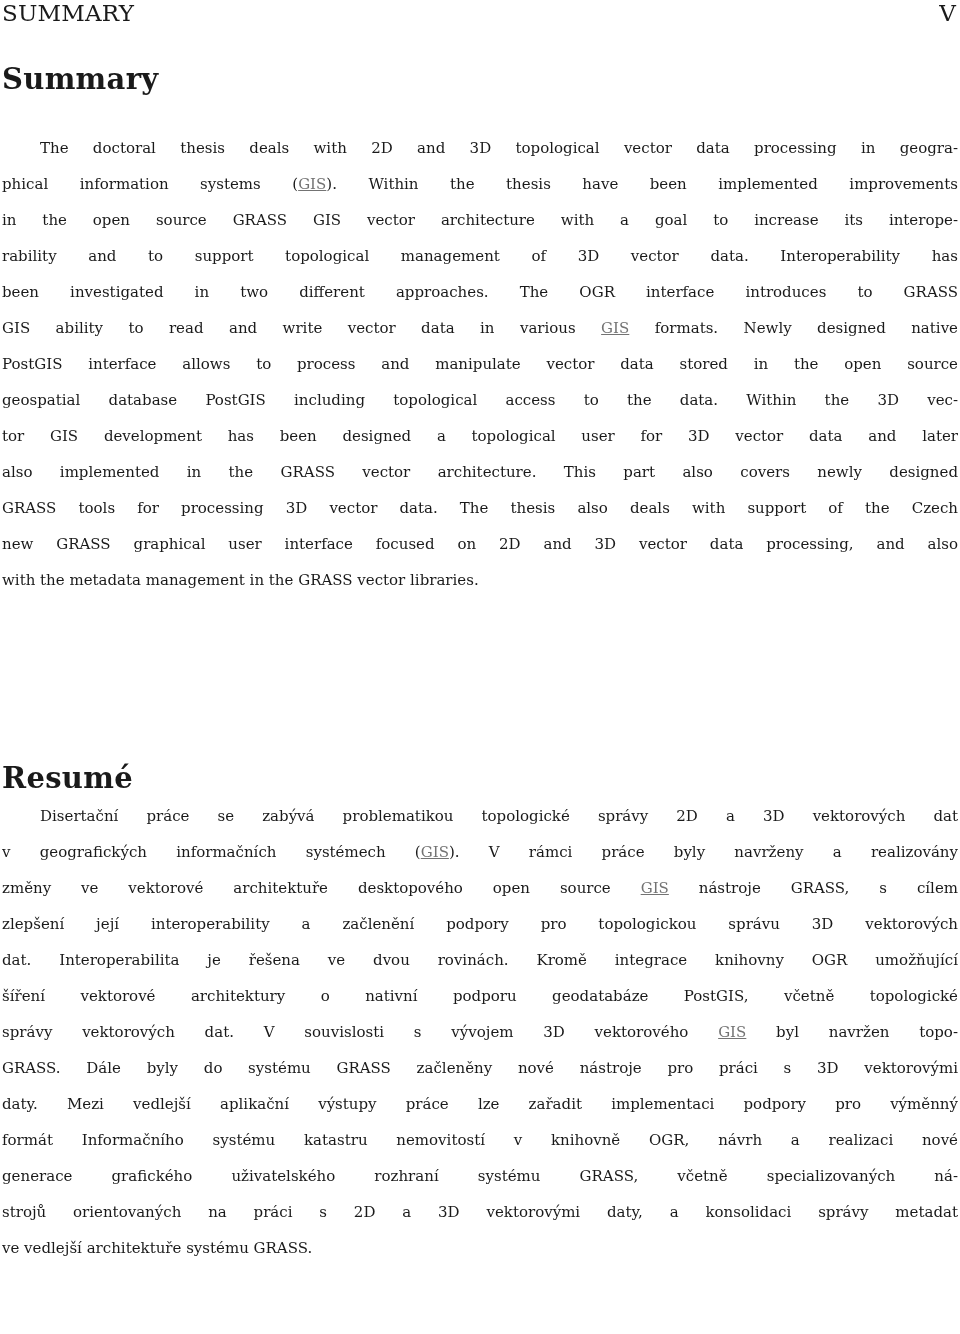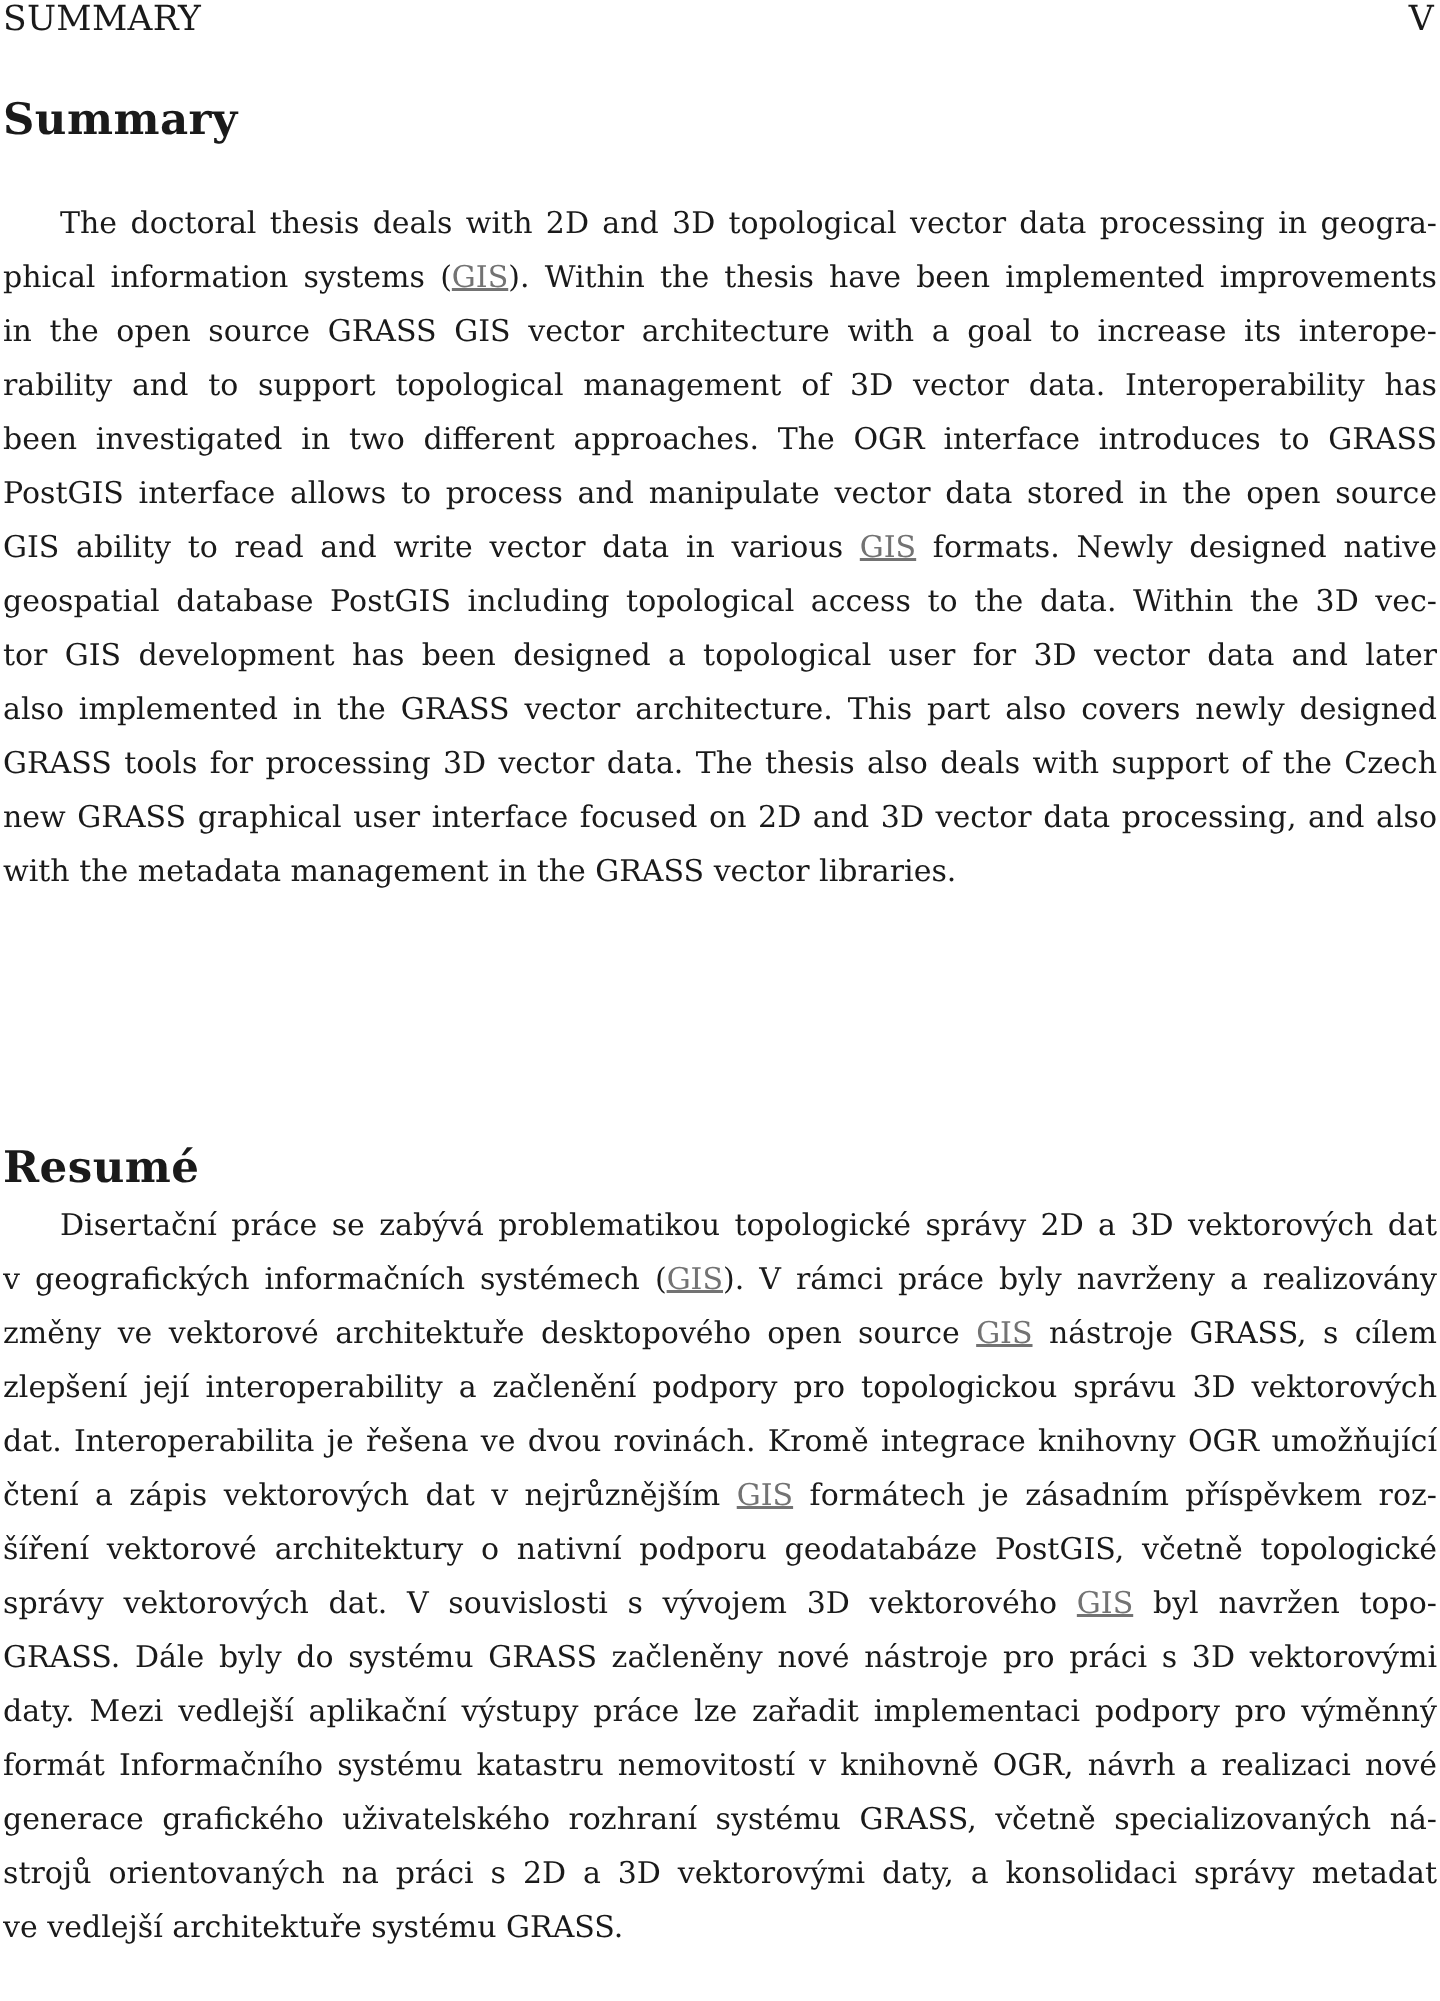--- a/index.html
+++ b/index.html
@@ -15,21 +15,21 @@
   .running-head .left { position: absolute; left: 2px; top: 0; }
   .running-head .right { position: absolute; right: 4px; top: 0; }
   h1 {
     position: absolute; left: 2px; margin: 0; font-weight: bold;
     font-size: 29px; line-height: 34px; letter-spacing: 0.3px;
   }
   h1.summary { top: 62px; }
   h1.resume { top: 761px; }
   .para {
     position: absolute; left: 2px; width: 956px;
-    font-size: 20px;
+    font-size: 15px;
   }
   .para.summary-text { top: 130px; }
   .para.resume-text { top: 798px; }
   .line {
     height: 36px; line-height: 36px; white-space: nowrap;
     text-align: justify; text-align-last: justify; overflow: hidden;
   }
   .line.indent { text-indent: 38px; }
   .line.last { text-align-last: left; }
   .acr { color: #737373; text-decoration: underline; }
@@ -42,38 +42,37 @@
   <span class="right">V</span>
 </div>
 
 <h1 class="summary">Summary</h1>
 <div class="para summary-text">
     <div class="line indent"><span>The doctoral thesis deals with 2D and 3D topological vector data processing in geogra-</span></div>
     <div class="line"><span>phical information systems (</span><span class="acr">GIS</span><span>). Within the thesis have been implemented improvements</span></div>
     <div class="line"><span>in the open source GRASS GIS vector architecture with a goal to increase its interope-</span></div>
     <div class="line"><span>rability and to support topological management of 3D vector data. Interoperability has</span></div>
     <div class="line"><span>been investigated in two different approaches. The OGR interface introduces to GRASS</span></div>
+    <div class="line"><span>GIS ability to read and write vector data in various </span><span class="acr">GIS</span><span> formats. Newly designed native</span></div>
     <div class="line"><span>PostGIS interface allows to process and manipulate vector data stored in the open source</span></div>
-    <div class="line"><span>GIS ability to read and write vector data in various </span><span class="acr">GIS</span><span> formats. Newly designed native</span></div>
     <div class="line"><span>geospatial database PostGIS including topological access to the data. Within the 3D vec-</span></div>
     <div class="line"><span>tor GIS development has been designed a topological user for 3D vector data and later</span></div>
     <div class="line"><span>also implemented in the GRASS vector architecture. This part also covers newly designed</span></div>
     <div class="line"><span>GRASS tools for processing 3D vector data. The thesis also deals with support of the Czech</span></div>
     <div class="line"><span>new GRASS graphical user interface focused on 2D and 3D vector data processing, and also</span></div>
     <div class="line last"><span>with the metadata management in the GRASS vector libraries.</span></div>
   </div>
 
 <h1 class="resume">Resumé</h1>
 <div class="para resume-text">
     <div class="line indent"><span>Disertační práce se zabývá problematikou topologické správy 2D a 3D vektorových dat</span></div>
     <div class="line"><span>v geografických informačních systémech (</span><span class="acr">GIS</span><span>). V rámci práce byly navrženy a realizovány</span></div>
     <div class="line"><span>změny ve vektorové architektuře desktopového open source </span><span class="acr">GIS</span><span> nástroje GRASS, s cílem</span></div>
     <div class="line"><span>zlepšení její interoperability a začlenění podpory pro topologickou správu 3D vektorových</span></div>
     <div class="line"><span>dat. Interoperabilita je řešena ve dvou rovinách. Kromě integrace knihovny OGR umožňující</span></div>
-    <div class="line"><span>čtení a zápis vektorových dat v nejrůznějším </span><span class="acr">GIS</span><span> formátech je zásadním příspěvkem roz-</span></div>
     <div class="line"><span>šíření vektorové architektury o nativní podporu geodatabáze PostGIS, včetně topologické</span></div>
     <div class="line"><span>správy vektorových dat. V souvislosti s vývojem 3D vektorového </span><span class="acr">GIS</span><span> byl navržen topo-</span></div>
     <div class="line"><span>GRASS. Dále byly do systému GRASS začleněny nové nástroje pro práci s 3D vektorovými</span></div>
     <div class="line"><span>daty. Mezi vedlejší aplikační výstupy práce lze zařadit implementaci podpory pro výměnný</span></div>
     <div class="line"><span>formát Informačního systému katastru nemovitostí v knihovně OGR, návrh a realizaci nové</span></div>
     <div class="line"><span>generace grafického uživatelského rozhraní systému GRASS, včetně specializovaných ná-</span></div>
     <div class="line"><span>strojů orientovaných na práci s 2D a 3D vektorovými daty, a konsolidaci správy metadat</span></div>
     <div class="line last"><span>ve vedlejší architektuře systému GRASS.</span></div>
   </div>
 

